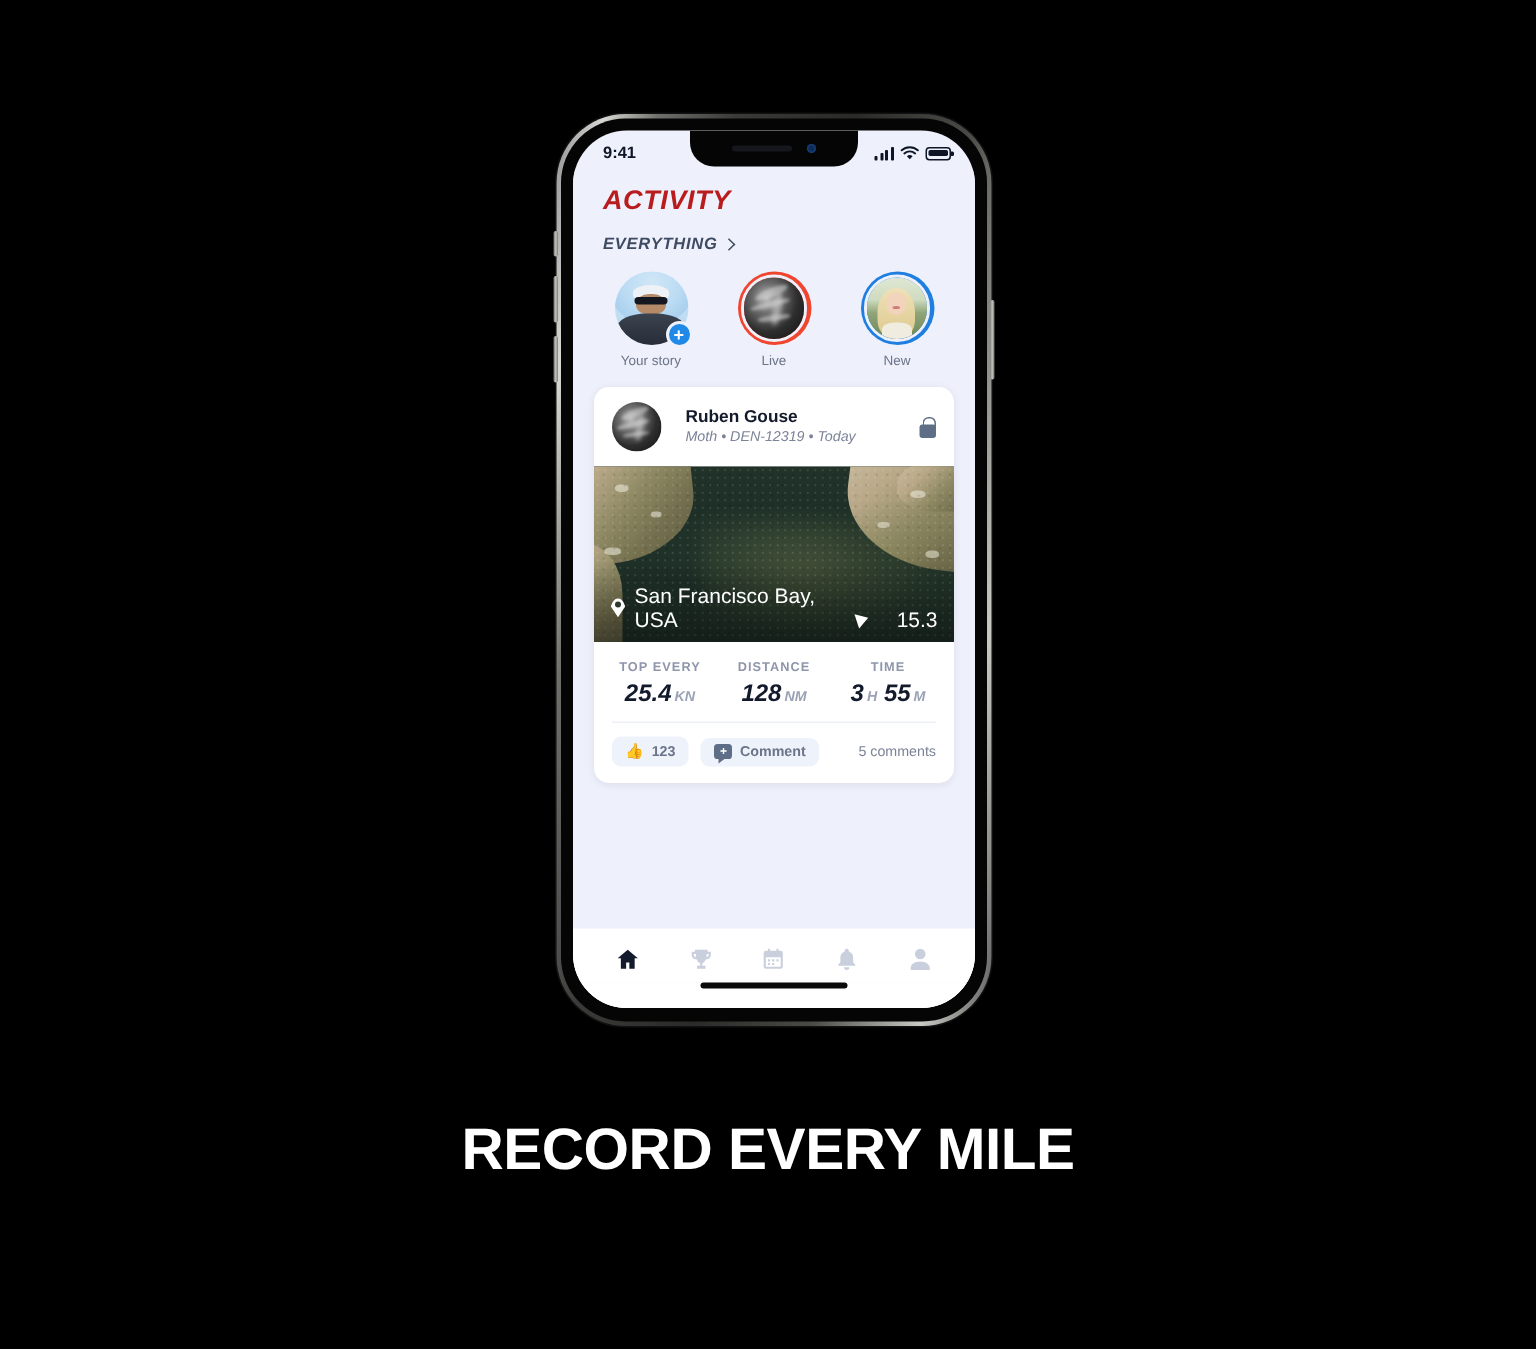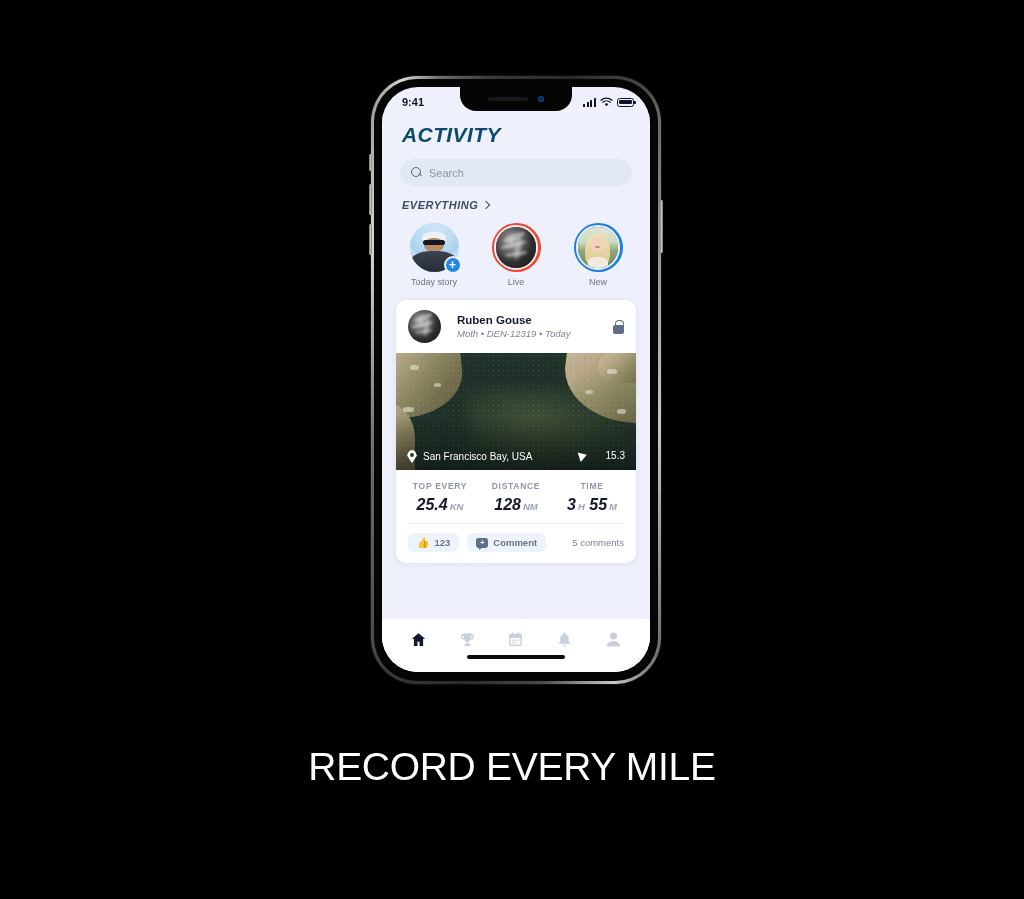--- a/index.html
+++ b/index.html
@@ -59,22 +59,22 @@
   .bars i{ display:block; width:2.2px; background:#0d1526; border-radius:.6px; }
   .bars i:nth-child(1){ height:3px; } .bars i:nth-child(2){ height:5px; }
   .bars i:nth-child(3){ height:7px; } .bars i:nth-child(4){ height:9px; }
   .batt{ width:17px; height:9px; border:1.2px solid #0d1526; border-radius:2.6px; position:relative; }
   .batt::after{ content:""; position:absolute; right:-3px; top:2.4px; width:1.6px; height:3.6px; background:#0d1526; border-radius:0 1px 1px 0; }
   .batt i{ position:absolute; inset:1.3px; background:#0d1526; border-radius:1.2px; }
 
   
   .app{ flex:1; display:flex; flex-direction:column; background:#eef1fb; min-height:0; }
 
-  .app-title{ font-size:21px; font-weight:bold; font-style:italic; letter-spacing:.4px;
-    color:#0c4a6e; padding:10px 20px 0 20px; }
+  .app-title{ font-size:18px; font-weight:bold; font-style:italic; letter-spacing:.4px;
+    color:#b91c1c; padding:10px 20px 0 20px; }
 
   .search{
     margin:12px 18px 0 18px; height:27px; border-radius:14px;
     background:#e3e8f6; display:flex; align-items:center; gap:7px; padding:0 11px;
   }
   .search .ph{ font-size:11px; color:#8c93a8; }
   .mag{ width:11px; height:11px; position:relative; flex:0 0 auto; }
   .mag::before{ content:""; position:absolute; left:0; top:0; width:8px; height:8px;
     border:1.4px solid #5b6378; border-radius:50%; }
   .mag::after{ content:""; position:absolute; left:7px; top:7px; width:4px; height:1.4px;
@@ -168,22 +168,22 @@
   .land-r2{ right:-10%; top:-4%; width:26%; height:30%; border-radius:50% 0 40% 40%; }
   .spec{ position:absolute; background:rgba(240,238,225,.55); border-radius:40%; }
   .map-grain{ position:absolute; inset:0; opacity:.26;
     background-image:
       radial-gradient(rgba(255,255,255,.5) .6px, transparent .8px),
       radial-gradient(rgba(0,0,0,.5) .6px, transparent .8px);
     background-size:5px 5px, 7px 7px; background-position:0 0, 3px 2px; }
   .map-fade{ position:absolute; left:0; right:0; bottom:0; height:46%;
     background:linear-gradient(transparent, rgba(0,0,0,.42)); }
 
-  .map-bar{ position:absolute; left:0; right:0; bottom:7px; display:flex; align-items:flex-start;
-    justify-content:space-between; padding:0 11px; color:#fff; font-size:10px; }
+  .map-bar{ position:absolute; left:0; right:0; bottom:7px; display:flex; align-items:flex-end;
+    justify-content:space-between; padding:0 11px; color:#fff; font-size:14px; }
   .mb-left{ display:flex; align-items:center; gap:6px; }
   .pin{ width:10px; height:13px; background:#fff; border-radius:50% 50% 50% 50%/60% 60% 40% 40%;
     position:relative; flex:0 0 auto; clip-path:polygon(50% 100%,0 42%,0 0,100% 0,100% 42%); }
   .pin::after{ content:""; position:absolute; left:50%; top:38%; transform:translate(-50%,-50%);
     width:4px; height:4px; border-radius:50%; background:#2b3a2c; }
   .mb-right{ display:flex; align-items:center; gap:19px; }
   .tri{ width:0; height:0; border-left:8px solid #fff; border-top:5px solid transparent;
     border-bottom:5px solid transparent; transform:rotate(-18deg); }
 
   
@@ -210,21 +210,21 @@
   .tabbar{ margin-top:auto; background:#fff; display:flex; align-items:center;
     justify-content:space-around; padding:10px 12px 6px 12px; }
   .tab{ width:22px; height:20px; display:flex; align-items:center; justify-content:center; }
   .ti{ fill:#c9cfdd; }
   .tab.active .ti{ fill:#121a2c; }
   .home-ind{ height:17px; background:#fff; display:flex; align-items:flex-start; justify-content:center; }
   .home-ind i{ display:block; width:98px; height:4px; border-radius:2px; background:#0b0b0b; }
 
   
   .headline{ position:absolute; left:0; right:0; top:745px; text-align:center; color:#fff;
-    font-weight:normal; font-size:39px; line-height:1.12; letter-spacing:-.3px; }
+    font-weight:bold; font-size:39px; line-height:1.12; letter-spacing:-.3px; }
 </style>
 </head>
 <body>
 
 <div class="stage">
 
   <div class="phone-wrap">
     <div class="phone-frame"></div>
 
     <div class="btn-side btn-mute"></div>
@@ -257,45 +257,41 @@
             <span class="batt">
                 <i></i>
               </span>
           </span>
         </div>
 
         <div class="app">
 
           <div class="app-title">ACTIVITY</div>
 
-          <div class="search">
-            <span class="mag"></span>
-            <span class="ph">Search</span>
-          </div>
 
           <div class="section-head">
             <span>EVERYTHING</span>
             <span class="chev"></span>
           </div>
 
           <div class="stories">
 
             <div class="story">
               <div class="ring plain">
                 <div class="av">
                   <div class="art-you">
                     <div class="cap"></div>
                       <div class="face"></div>
                       <div class="sung"></div>
                       <div class="body"></div>
                   </div>
                 </div>
                 <div class="plus">+</div>
               </div>
-              <div class="story-label">Today story</div>
+              <div class="story-label">Your story</div>
             </div>
 
             <div class="story">
               <div class="ring live">
                 <div class="av">
                   <div class="art-live">
                     <div class="strand s1"></div>
                       <div class="strand s2"></div>
                     <div class="strand s3"></div>
                       <div class="strand s4"></div>

